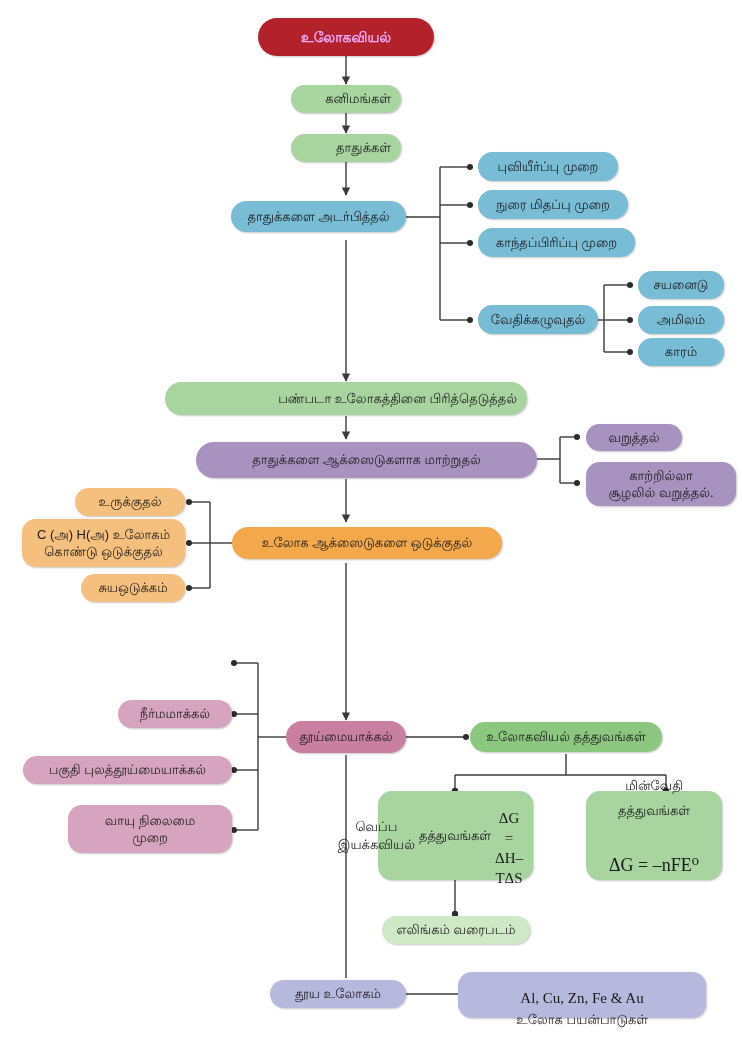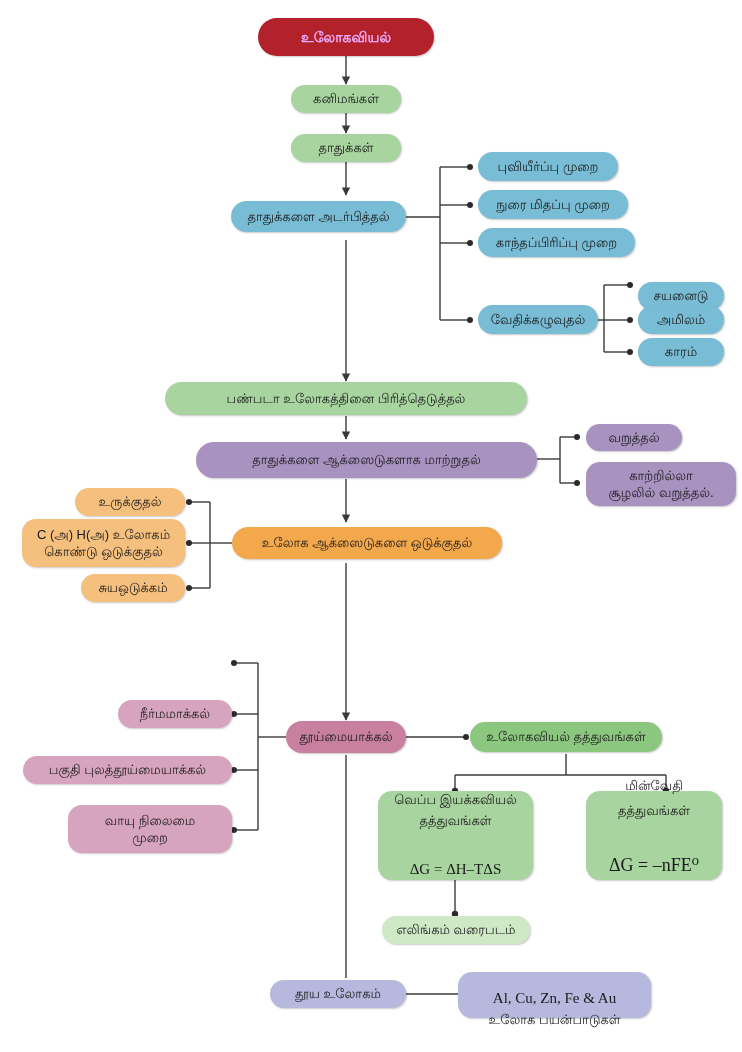--- a/index.html
+++ b/index.html
@@ -19,21 +19,21 @@
     border-radius:999px;
     color:#1a1a1a;
     font-size:13px;
     line-height:1.32;
     padding:2px 10px;
     box-shadow:1px 1px 2px rgba(0,0,0,.22);
     white-space:pre-line;
   }
   .node.rect{border-radius:14px;}
   .c-red{background:#b3212a;color:#f0abfc;font-size:14px;font-weight:600;}
-  .c-green{background:#a8d4a0;}
+  .c-green{background:#a8d4a0;justify-content:flex-end;}
   .c-green2{background:#8cc77f;}
   .c-green3{background:#cfe9c7;}
   .c-blue{background:#79bcd6;}
   .c-purple{background:#a892c0;}
   .c-orange{background:#f3a84c;}
   .c-orange2{background:#f5bf7d;}
   .c-pink{background:#c97fa0;}
   .c-pink2{background:#d7a4bf;}
   .c-periwinkle{background:#b7b8dd;}
   .serif{font-family:"Liberation Serif","DejaVu Serif",serif;margin-top:27px;}
@@ -156,21 +156,21 @@
   <div class="node c-blue" style="left:478px;top:190px;width:150px;height:29px;">
     <span>நுரை மிதப்பு முறை</span>
   </div>
   <div class="node c-blue" style="left:478px;top:228px;width:157px;height:29px;">
     <span>காந்தப்பிரிப்பு முறை</span>
   </div>
   <div class="node c-blue" style="left:478px;top:305px;width:120px;height:29px;">
     <span>வேதிக்கழுவுதல்</span>
   </div>
 
-  <div class="node c-blue" style="left:638px;top:271px;width:86px;height:28px;margin-top:11px;">
+  <div class="node c-blue" style="left:638px;top:271px;width:86px;height:28px;">
     <span>சயனைடு</span>
   </div>
   <div class="node c-blue" style="left:638px;top:306px;width:86px;height:28px;">
     <span>அமிலம்</span>
   </div>
   <div class="node c-blue" style="left:638px;top:338px;width:86px;height:28px;">
     <span>காரம்</span>
   </div>
 
   <div class="node c-green" style="left:165px;top:382px;width:362px;height:33px;">
@@ -216,38 +216,38 @@
   </div>
   <div class="node c-pink2 rect" style="left:68px;top:805px;width:164px;height:48px;">
     <span>வாயு நிலைமை
 முறை</span>
   </div>
 
   <div class="node c-green2" style="left:470px;top:722px;width:192px;height:30px;">
     <span>உலோகவியல் தத்துவங்கள்</span>
   </div>
 
-  <div class="node c-green rect" style="left:378px;top:791px;width:155px;height:89px;flex-direction:column;justify-content:center;gap:4px;">
+  <div class="node c-green rect" style="left:378px;top:791px;width:155px;height:89px;flex-direction:row;justify-content:flex-end;gap:4px;">
     <span>வெப்ப  இயக்கவியல்</span>
     <span>தத்துவங்கள்</span>
     <span class="serif" style="font-size:15px;">ΔG = ΔH–TΔS</span>
   </div>
 
   <div class="node c-green rect" style="left:586px;top:791px;width:136px;height:89px;flex-direction:column;justify-content:flex-end;gap:8px;">
     <span>மின்வேதி</span>
     <span>தத்துவங்கள்</span>
     <span class="serif" style="font-size:18px;">ΔG = –nFE⁰</span>
   </div>
 
   <div class="node c-green3" style="left:382px;top:916px;width:148px;height:28px;">
     <span>எலிங்கம் வரைபடம்</span>
   </div>
 
   <div class="node c-periwinkle" style="left:270px;top:980px;width:136px;height:28px;">
     <span>தூய உலோகம்</span>
   </div>
 
-  <div class="node c-periwinkle rect" style="left:458px;top:972px;width:193px;height:46px;flex-direction:column;justify-content:center;gap:2px;">
+  <div class="node c-periwinkle rect" style="left:458px;top:972px;width:248px;height:46px;flex-direction:column;justify-content:center;gap:2px;">
     <span class="serif" style="font-size:15px;">Al, Cu, Zn, Fe &amp; Au</span>
     <span>உலோக பயன்பாடுகள்</span>
   </div>
 
 </div>
 
 </body></html>

